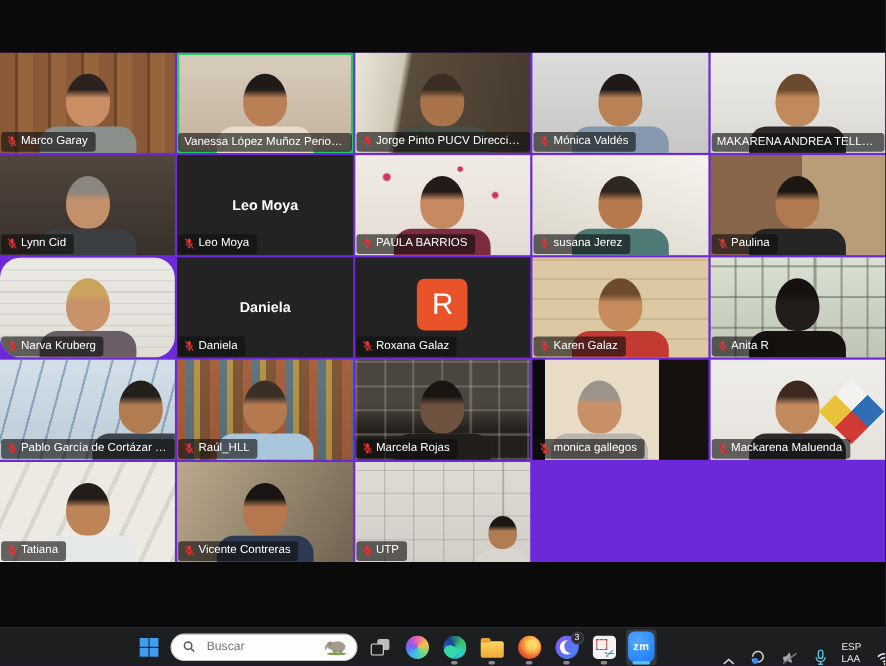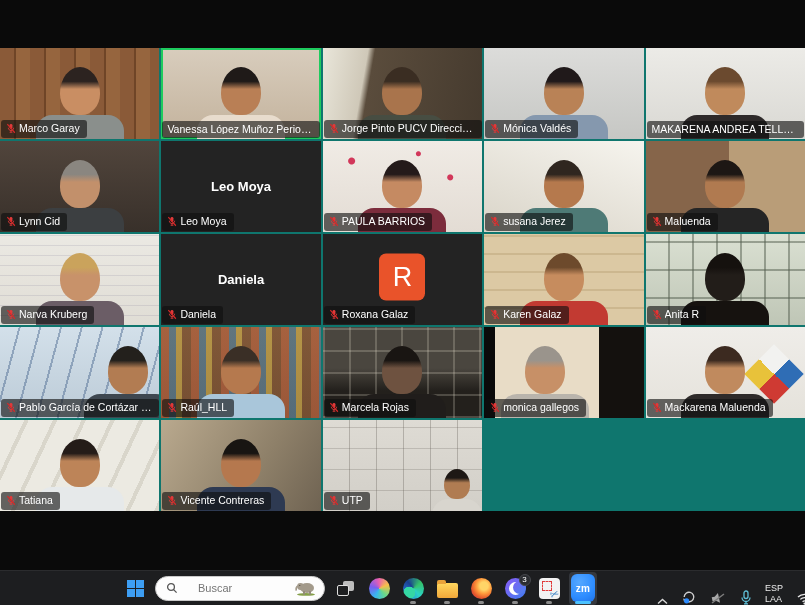--- a/index.html
+++ b/index.html
@@ -2,21 +2,21 @@
 <html><head>
 <meta charset="utf-8">
 <style>
   * { margin:0; padding:0; box-sizing:border-box; }
   body { background:#000; font-family:"Liberation Sans", sans-serif; }
   .screen { position:relative; width:805px; height:605px; background:#0a0a0a; overflow:hidden; margin:0 auto; }
 
   
   .grid { position:absolute; top:48px; left:0; width:805px; height:463px;
           display:grid; grid-template-columns:repeat(5,1fr); grid-template-rows:repeat(5,1fr);
-          gap:2px; background:#0f766e; }
+          gap:2px; background:#6d28d9; }
   .tile { position:relative; background:#232323; overflow:hidden; }
   .tile.active { box-shadow: inset 0 0 0 2px #1ecb5e; }
 
   .plabel { position:absolute; left:1px; bottom:1px; display:flex; align-items:center; gap:3px;
             background:rgba(15,15,15,.62); color:#fff; font-size:10.5px; line-height:1;
             padding:3px 7px 4px 5px; border-radius:3px; max-width:99%; white-space:nowrap;
             overflow:hidden; z-index:5; }
   .pname { overflow:hidden; text-overflow:ellipsis; }
   .micmute { flex:0 0 auto; }
 
@@ -47,21 +47,21 @@
   .p5 { background:linear-gradient(180deg,#51453c,#38302a); --hair:#8a8680; --skin:#c2906b; --shirt:#3c3f41; }
   .p7 { background:
           radial-gradient(circle at 18% 22%, #d2375a 3px, transparent 4px),
           radial-gradient(circle at 80% 40%, #d2375a 2.5px, transparent 3.5px),
           radial-gradient(circle at 60% 14%, #d2375a 2px, transparent 3px),
           linear-gradient(180deg,#f0ebe5,#e3dcd4);
         --hair:#241a1a; --skin:#c58a62; --shirt:#7c2c3c; }
   .p8 { background:linear-gradient(200deg,#f6f4ee,#d9d4c8); --hair:#2f261f; --skin:#b5794d; --shirt:#4e7a76; }
   .p9 { background:linear-gradient(90deg,#86654a 0 52%,#b99d78 52%); --hair:#1d1714; --skin:#b07a50; --shirt:#252525; }
   .p10 { background:repeating-linear-gradient(0deg,transparent 0 9px,rgba(110,105,140,.16) 9px 10px),
-         linear-gradient(#ebe9e3,#e0ddd5); --hair:#caa35c; --skin:#c8926a; --shirt:#6b5d66; }
+         linear-gradient(#ebe9e3,#e0ddd5);border-radius:19px; --hair:#caa35c; --skin:#c8926a; --shirt:#6b5d66; }
   .p13 { background:radial-gradient(circle at 78% 22%, rgba(200,80,120,.5) 4px, transparent 5px),
          radial-gradient(circle at 64% 38%, rgba(90,120,200,.45) 4px, transparent 5px),
          linear-gradient(#e2dccf,#d4cec0); --hair:#33241d; --skin:#bd8157; --shirt:#776a5a; }
   .p14 { background:linear-gradient(90deg,#d1cec8 0 68%,#e9e7e2 68%); --hair:#1e1a17; --skin:#a97048; --shirt:#3c4148; }
   .p15 { background:repeating-linear-gradient(0deg,#dcc9a4 0 16px,#ccb78f 16px 18px); --hair:#6d4a2c; --skin:#c68c5e; --shirt:#c23a32; }
   .p16 { background:repeating-linear-gradient(90deg,transparent 0 22px,rgba(85,95,80,.5) 22px 24px),
          repeating-linear-gradient(0deg,transparent 0 26px,rgba(85,95,80,.5) 26px 28px),
          linear-gradient(#dae0d2,#bfc6b6); --hair:#15110e; --skin:#221d19; --shirt:#16120f; }
   .p17 { background:repeating-linear-gradient(105deg,transparent 0 18px,rgba(70,100,140,.45) 18px 20px),
          linear-gradient(#d3e0ea,#bccbd7); --hair:#23201c; --skin:#b27c52; --shirt:#3e4750; }
@@ -95,21 +95,21 @@
   .tb-app.running::after { content:""; position:absolute; bottom:1px; left:50%; transform:translateX(-50%);
             width:6px; height:3px; border-radius:2px; background:#8a8a8a; }
   .tb-app.zoom-active { background:#35383d; }
   .tb-app.zoom-active::after { content:""; position:absolute; bottom:1px; left:50%; transform:translateX(-50%);
             width:16px; height:3px; border-radius:2px; background:#4cc2ff; }
 
   .win-start { display:grid; grid-template-columns:8px 8px; grid-template-rows:8px 8px; gap:1px; }
   .win-start div { background:#3d9ef3; }
 
   .search-pill { width:170px; height:25px; border-radius:13px; background:#fdfdfd; display:flex;
-                 align-items:center; padding:0 6px 0 10px; gap:20px; border:1px solid #c9c9c9; }
+                 align-items:center; padding:0 6px 0 10px; gap:10px; border:1px solid #c9c9c9; }
   .search-pill input { border:none; outline:none; background:transparent; flex:1; font-size:11px;
                        color:#444; font-family:"Liberation Sans", sans-serif; min-width:0; }
   .search-deco { flex:0 0 auto; }
 
   .taskview { position:relative; width:17px; height:15px; }
   .taskview .back { position:absolute; right:0; top:0; width:11px; height:10px; border-radius:2px; background:#bdbdbd; }
   .taskview .front { position:absolute; left:0; bottom:0; width:12px; height:11px; border-radius:2px;
                      border:1.5px solid #dedede; background:#1d1e20; }
 
   .ic-copilot { width:21px; height:21px; border-radius:50%;
@@ -303,21 +303,21 @@
         <div class="body"></div>
       </div>
 
       <div class="plabel">
         <svg class="micmute" viewBox="0 0 12 13" width="10" height="11">
           <rect x="4.3" y="1" width="3.4" height="6" rx="1.7" fill="#e03a3a"></rect>
           <path d="M2.8 5.6c0 1.9 1.4 3.3 3.2 3.3s3.2-1.4 3.2-3.3" fill="none" stroke="#e03a3a" stroke-width="1.1"></path>
           <path d="M6 8.9v1.8 M4.4 11h3.2" stroke="#e03a3a" stroke-width="1.1"></path>
           <path d="M1.6 1.2l9 10.4" stroke="#d82828" stroke-width="1.4"></path>
         </svg>
-        <span class="pname">Maluenda</span>
+        <span class="pname">Paulina</span>
       </div>
     </div>
 
     <div class="tile p10">
       <div class="person">
         <div class="head"></div>
         <div class="body"></div>
       </div>
 
       <div class="plabel">

